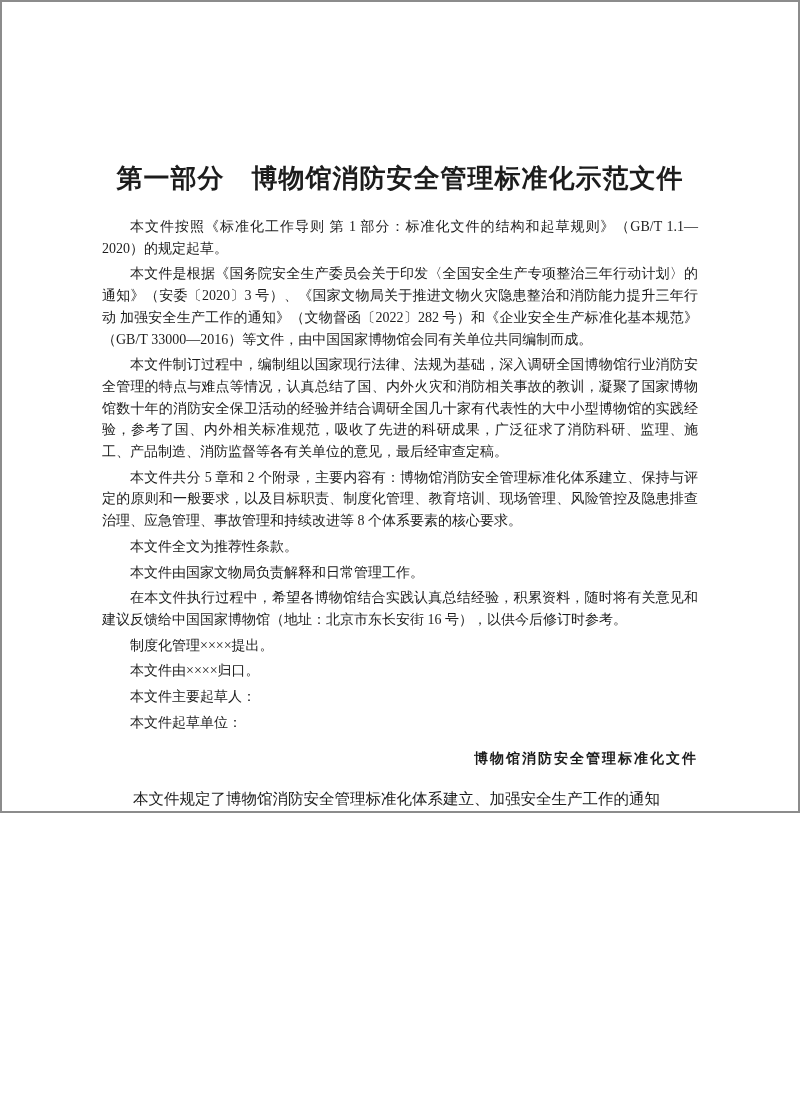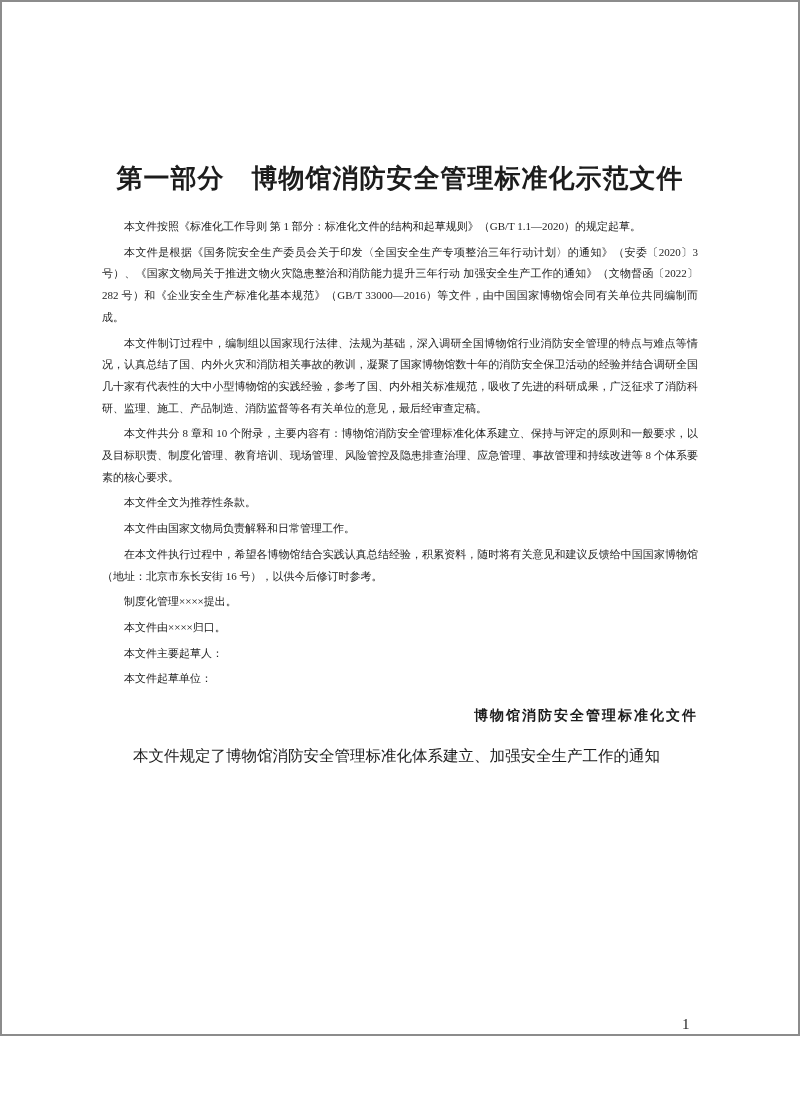--- a/index.html
+++ b/index.html
@@ -3,21 +3,21 @@
 <meta charset="utf-8">
 <style>
   html, body {
     margin: 0;
     padding: 0;
     background: #ffffff;
   }
   .page {
     position: relative;
     width: 800px;
-    height: 1036px;
+    height: 813px;
     box-sizing: border-box;
     background: #ffffff;
     border: 2px solid #8c8c8c;
     overflow: hidden;
     color: #1c1c1c;
   }
   .content {
     padding: 0 100px;
   }
   .doc-title {
@@ -37,21 +37,21 @@
     font-size: 18px;
     line-height: 24px;
     text-align: center;
   }
   .paragraphs {
     margin-top: 20px;
   }
   .paragraphs p {
     margin: 0 0 4px 0;
     font-family: "Liberation Serif", "DejaVu Serif", serif;
-    font-size: 11px;
+    font-size: 14px;
     line-height: 21.7px;
     text-indent: 2em;
     text-align: justify;
   }
   .std-heading {
     margin: 12px 0 0 0;
     font-family: "Liberation Sans", "DejaVu Sans", sans-serif;
     font-weight: bold;
     font-size: 14px;
     line-height: 26px;
@@ -91,21 +91,21 @@
 <div class="page">
   <div class="content">
 
     <h1 class="doc-title">第一部分　博物馆消防安全管理标准化示范文件</h1>
 
 
     <div class="paragraphs">
       <p>本文件按照《标准化工作导则 第 1 部分：标准化文件的结构和起草规则》（GB/T 1.1—2020）的规定起草。</p>
       <p>本文件是根据《国务院安全生产委员会关于印发〈全国安全生产专项整治三年行动计划〉的通知》（安委〔2020〕3 号）、《国家文物局关于推进文物火灾隐患整治和消防能力提升三年行动 加强安全生产工作的通知》（文物督函〔2022〕282 号）和《企业安全生产标准化基本规范》（GB/T 33000—2016）等文件，由中国国家博物馆会同有关单位共同编制而成。</p>
       <p>本文件制订过程中，编制组以国家现行法律、法规为基础，深入调研全国博物馆行业消防安全管理的特点与难点等情况，认真总结了国、内外火灾和消防相关事故的教训，凝聚了国家博物馆数十年的消防安全保卫活动的经验并结合调研全国几十家有代表性的大中小型博物馆的实践经验，参考了国、内外相关标准规范，吸收了先进的科研成果，广泛征求了消防科研、监理、施工、产品制造、消防监督等各有关单位的意见，最后经审查定稿。</p>
-      <p>本文件共分 8 章和 10 个附录，主要内容有：博物馆消防安全管理标准化体系建立、保持与评定的原则和一般要求，以及目标职责、制度化管理、教育培训、现场管理、风险管控及隐患排查治理、应急管理、事故管理和持续改进等 8 个体系要素的核心要求。</p>
+      <p>本文件共分 5 章和 2 个附录，主要内容有：博物馆消防安全管理标准化体系建立、保持与评定的原则和一般要求，以及目标职责、制度化管理、教育培训、现场管理、风险管控及隐患排查治理、应急管理、事故管理和持续改进等 8 个体系要素的核心要求。</p>
       <p>本文件全文为推荐性条款。</p>
       <p>本文件由国家文物局负责解释和日常管理工作。</p>
       <p>在本文件执行过程中，希望各博物馆结合实践认真总结经验，积累资料，随时将有关意见和建议反馈给中国国家博物馆（地址：北京市东长安街 16 号），以供今后修订时参考。</p>
       <p>制度化管理××××提出。</p>
       <p>本文件由××××归口。</p>
       <p>本文件主要起草人：</p>
       <p>本文件起草单位：</p>
     </div>
 
     <h2 class="std-heading">博物馆消防安全管理标准化文件</h2>

